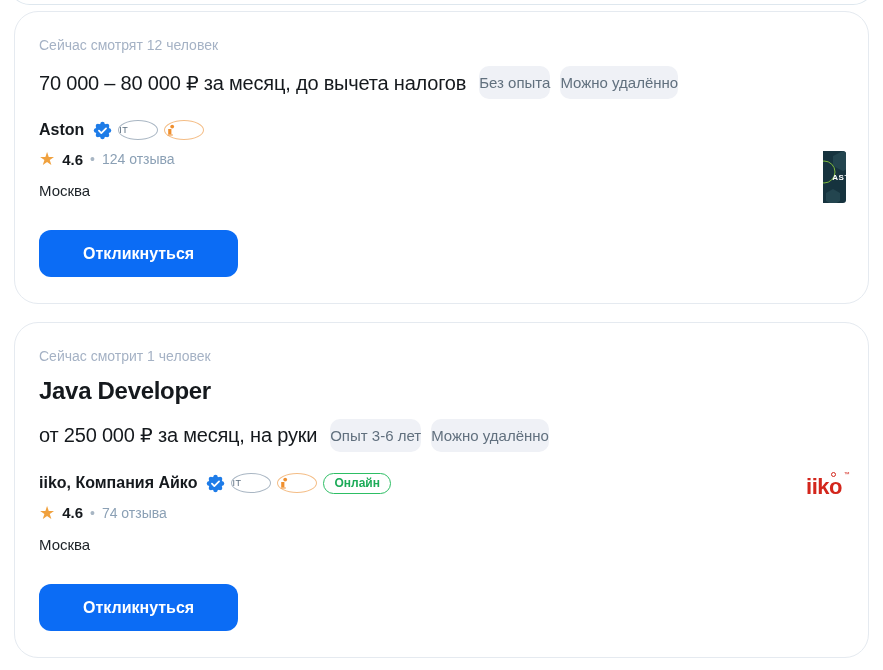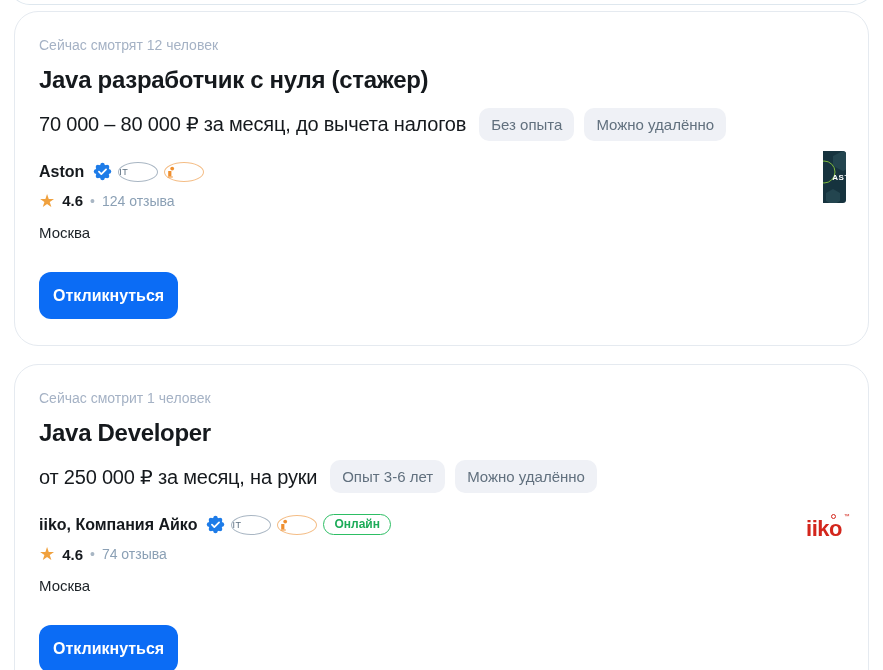--- a/index.html
+++ b/index.html
@@ -14,21 +14,21 @@
 
   .viewers { font-size:14px; color:#a5b2c5; margin-bottom:13px; }
 
   .title { font-size:24px; font-weight:700; color:#15191d; letter-spacing:-0.3px;
     margin-bottom:14px; line-height:1.15; }
 
   .salary-row { display:flex; align-items:center; gap:10px; margin-bottom:21px; }
   .salary { font-size:20px; font-weight:500; color:#15191d; margin-right:3px;
     letter-spacing:-0.2px; }
   .tag { background:#eff1f6; color:#61707e; font-size:15px; line-height:1;
-    padding:9px 12px; border-radius:10px; white-space:nowrap; }
+    padding:9px 0; border-radius:10px; white-space:nowrap; }
 
   .company-row { display:flex; align-items:center; gap:6px; margin-bottom:10px; }
   .company { font-size:16px; font-weight:600; color:#15191d; margin-right:3px;text-align:right; }
   .verified { display:inline-flex; width:19px; height:19px; }
   .circle-badge { display:inline-flex; align-items:center; justify-content:flex-start;
     width:40px; height:20px; border-radius:50%; }
   .circle-badge.it { border:1px solid #a9b6c3; color:#5c6f80; font-size:9px;
     letter-spacing:0.5px; }
   .circle-badge.rate { border:1px solid #f4bd86; }
   .online { border:1.5px solid #2dbe64; color:#1cab58; font-size:12px;
@@ -37,38 +37,37 @@
   .rating-row { display:flex; align-items:center; gap:7px; margin-bottom:14px; }
   .star { color:#f0a13e; font-size:18px; line-height:1; }
   .rating-value { font-size:15px; font-weight:600; color:#15191d; }
   .sep { color:#a8b6c4; font-size:14px; }
   .reviews { font-size:14px; color:#8ba0b5; }
 
   .city { font-size:15px; color:#1b2126; margin-bottom:31px; }
 
   .apply { display:inline-block; background:var(--accent,#0b6cf5); color:#fff;
     border:none; border-radius:12px; font-family:inherit; font-size:16px;
-    font-weight:700; padding:14px 14px; cursor:pointer; line-height:1.2; }
+    font-weight:700; padding:14px 44px; cursor:pointer; line-height:1.2; }
 
   .logo-aston { position:absolute; top:139px; right:22px; width:52px; height:52px;
     border-radius:3px; overflow:hidden; cursor:pointer;padding-left:29px; }
   .logo-iiko { position:absolute; top:153px; right:26px; color:var(--iiko-red,#d3261c);
     font-weight:800; font-size:22px; letter-spacing:-0.5px; cursor:pointer; line-height:1; }
   .iiko-ring { position:absolute; top:-4px; right:6px; width:5px; height:5px;
     border:1.6px solid var(--iiko-red,#d3261c); border-radius:50%; }
   .tm { position:absolute; top:-5px; right:-7px; font-size:6px; font-weight:400; }
 </style>
 </head>
 <body>
 
 <div class="prev-edge"></div>
 
 <article class="card">
   <div class="viewers">Сейчас смотрят 12 человек</div>
-  <h2 class="title">Java разработчик с нуля (стажер)</h2>
   <div class="salary-row">
     <span class="salary">70 000 – 80 000 ₽ за месяц, до вычета налогов</span>
     <span class="tag">Без опыта</span>
     <span class="tag">Можно удалённо</span>
   </div>
   <div class="company-row">
     <span class="company">Aston</span>
     <span class="verified">
       <svg viewBox="0 0 24 24" width="19" height="19">
         <g fill="#1e7ce8">

